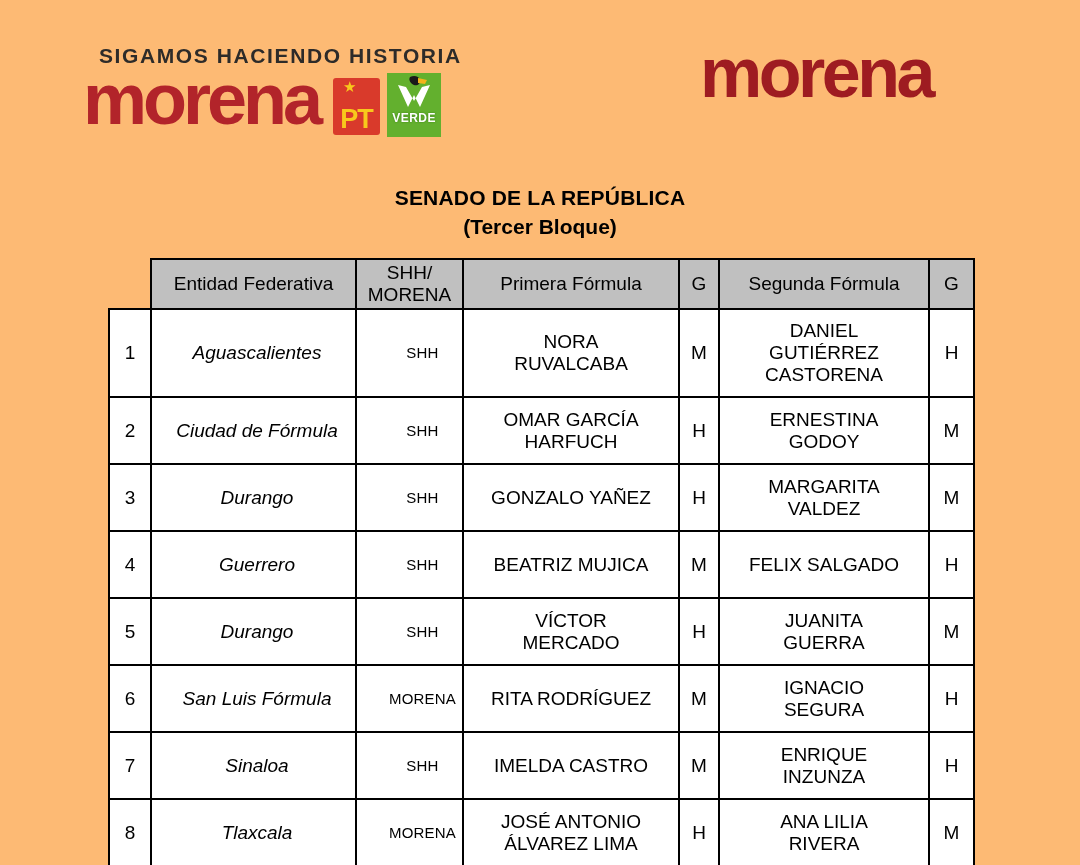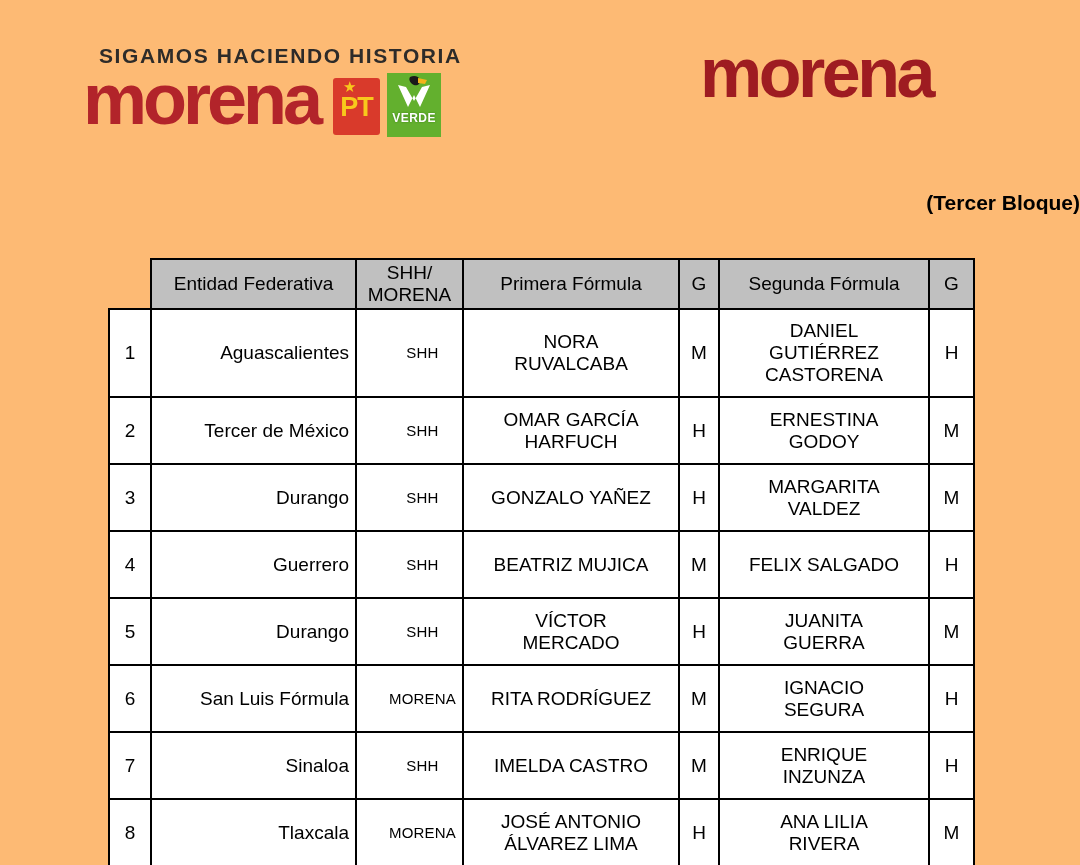--- a/index.html
+++ b/index.html
@@ -17,21 +17,21 @@
   .morena-word-left {
     font-size:72px; font-weight:800; letter-spacing:-4px; line-height:62px;
     color:#b2242a;
   }
   .pt-badge {
     width:47px; height:57px; margin-left:14px; margin-top:10px;
     background:#d93a2b; border-radius:3px; position:relative;
     display:flex; flex-direction:column; align-items:center; justify-content:flex-end;
   }
   .pt-star { position:absolute; top:1px; left:10px; color:#f8c81c; font-size:15px; line-height:15px; }
-  .pt-label { color:#f8c81c; font-weight:800; font-size:27px; line-height:30px; padding-bottom:13px; letter-spacing:-1px; }
+  .pt-label { color:#f8c81c; font-weight:800; font-size:27px; line-height:30px; padding-bottom:1px; letter-spacing:-1px; }
   .verde-badge {
     width:54px; height:64px; margin-left:7px; margin-top:5px;
     background:#63b02e; border-radius:0; position:relative;
     display:flex; flex-direction:column; align-items:center;
   }
   .verde-v { position:relative; margin-top:2px; width:40px; height:38px; }
   .verde-label {
     color:#ffffff; font-weight:800; font-size:12px; letter-spacing:0.5px;
     text-shadow:0 0 2px #3a7d14; margin-top:-2px;
   }
@@ -42,21 +42,21 @@
     font-size:70px; font-weight:800; letter-spacing:-3.5px; line-height:66px;
     color:#9e1c21;
   }
   .brand-right-tagline {
     font-size:27px; font-weight:800; color:#111111; letter-spacing:-0.5px; margin-top:2px;
   }
 
   
   .doc-title { position:absolute; left:0; top:186px; width:1080px; text-align:center; }
   .doc-title-line1 { font-size:21px; font-weight:800; color:#000; letter-spacing:0.2px; }
-  .doc-title-line2 { font-size:21px; font-weight:800; color:#000; margin-top:5px;text-align:right; }
+  .doc-title-line2 { font-size:21px; font-weight:800; color:#000; margin-top:5px; }
 
   
   .roster-wrap { position:absolute; left:108px; top:258px; }
   table.roster { border-collapse:collapse; table-layout:fixed; width:865px; }
   .roster col.c-num { width:42px; }
   .roster col.c-ent { width:205px; }
   .roster col.c-coal { width:107px; }
   .roster col.c-first { width:216px; }
   .roster col.c-g1 { width:40px; }
   .roster col.c-sec { width:210px; }
@@ -66,21 +66,21 @@
     border:2px solid #000000; text-align:center; vertical-align:middle;
     color:#000; font-weight:400;
   }
   .roster th {
     background:#c0c0c0; font-size:19px; height:50px; line-height:22px;
     white-space:pre-line; font-weight:400; padding:2px 4px;
   }
   .roster th.corner { border:none; background:transparent; }
   .roster td { background:#ffffff; font-size:19px; line-height:22px; padding:10px 6px; }
   .roster td.cell-num { font-size:19px; }
-  .roster td.cell-entity { text-align:right; padding-left:13px; font-size:19px; }
+  .roster td.cell-entity { text-align:center; padding-left:13px; font-size:19px;font-style:italic; }
   .roster td.cell-coalition { font-size:15px; letter-spacing:0.2px;padding-left:32px; }
   .roster td.cell-name { white-space:pre-line; }
   .roster tr.tall td { height:78px; }
   .roster tr.std td { height:67px; }
 </style>
 </head>
 <body>
 
 <div class="page">
 
@@ -101,20 +101,21 @@
         <div class="verde-label">VERDE</div>
       </div>
     </div>
   </div>
 
   <div class="brand-right">
     <div class="morena-word-right">morena</div>
   </div>
 
   <div class="doc-title">
+    <div class="doc-title-line1">SENADO DE LA REPÚBLICA</div>
     <div class="doc-title-line2">(Tercer Bloque)</div>
   </div>
 
   <div class="roster-wrap">
     <table class="roster">
       <colgroup>
         <col class="c-num">
           <col class="c-ent">
           <col class="c-coal">
         <col class="c-first">
@@ -142,21 +143,21 @@
             <td class="cell-name">NORA
 RUVALCABA</td>
             <td class="cell-g">M</td>
             <td class="cell-name">DANIEL
 GUTIÉRREZ
 CASTORENA</td>
             <td class="cell-g">H</td>
           </tr>
           <tr class="std">
             <td class="cell-num">2</td>
-            <td class="cell-entity">Tercer de México</td>
+            <td class="cell-entity">Ciudad de Fórmula</td>
             <td class="cell-coalition">SHH</td>
             <td class="cell-name">OMAR GARCÍA
 HARFUCH</td>
             <td class="cell-g">H</td>
             <td class="cell-name">ERNESTINA
 GODOY</td>
             <td class="cell-g">M</td>
           </tr>
           <tr class="std">
             <td class="cell-num">3</td>

